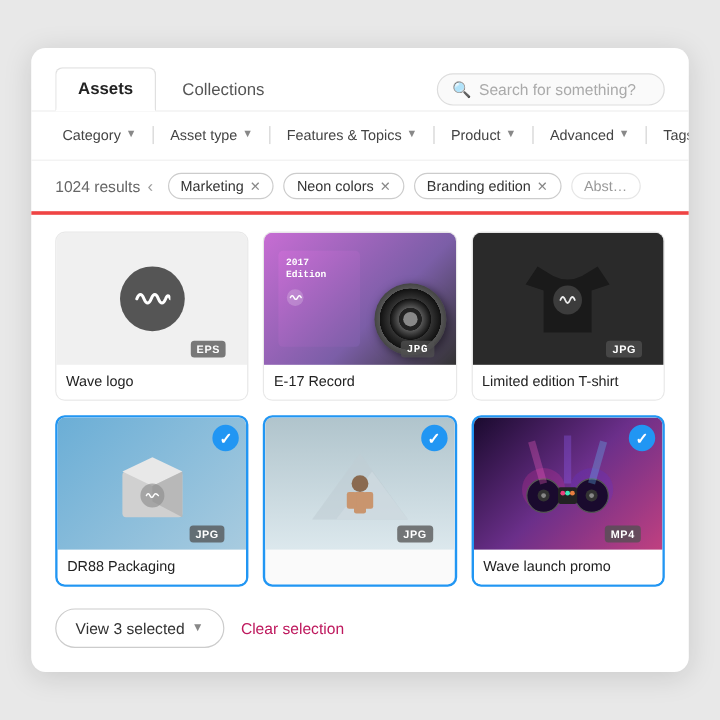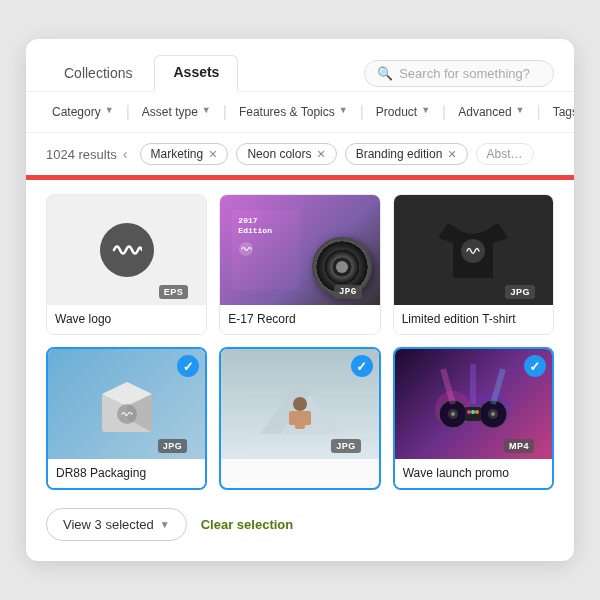--- a/index.html
+++ b/index.html
@@ -84,21 +84,21 @@
       white-space: nowrap;
     }
     .chevron { font-size: 9px; color: #888; }
     .filter-divider { color: #ddd; font-size: 16px; }
     
     .active-filters {
       display: flex;
       align-items: center;
       padding: 10px 20px;
       gap: 8px;
-      border-bottom: 5px solid #ef4444;
+      border-bottom: 3px solid #ef4444;
     }
     .result-count { font-size: 13px; color: #666; margin-right: 4px; display: flex; align-items: center; gap: 6px; }
     .back-btn { color: #999; font-size: 14px; cursor: pointer; border: none; background: none; }
     .chip {
       display: flex;
       align-items: center;
       gap: 5px;
       border: 1px solid #ccc;
       border-radius: 16px;
       padding: 3px 10px;
@@ -230,36 +230,35 @@
       border: 1px solid #ccc;
       border-radius: 20px;
       padding: 8px 16px;
       font-size: 13px;
       color: #333;
       cursor: pointer;
       font-weight: 500;
     }
     .clear-btn {
       font-size: 13px;
-      color: #4d7c0f;
+      color: #be185d;
       background: none;
       border: none;
       cursor: pointer;
-      font-weight: bold;
     }
   </style>
 </head>
 <body>
 
 <div class="panel">
 
   <div class="tabs">
     <div class="tabs-left">
+      <button class="tab active">Assets</button>
       <button class="tab">Collections</button>
-      <button class="tab active">Assets</button>
     </div>
     <div class="search-box">
       <span class="search-icon">🔍</span>
       <span style="font-size:13px;color:#aaa;">Search for something?</span>
     </div>
   </div>
 
   <div class="filters">
     <button class="filter-btn">
       <span>Category</span>

